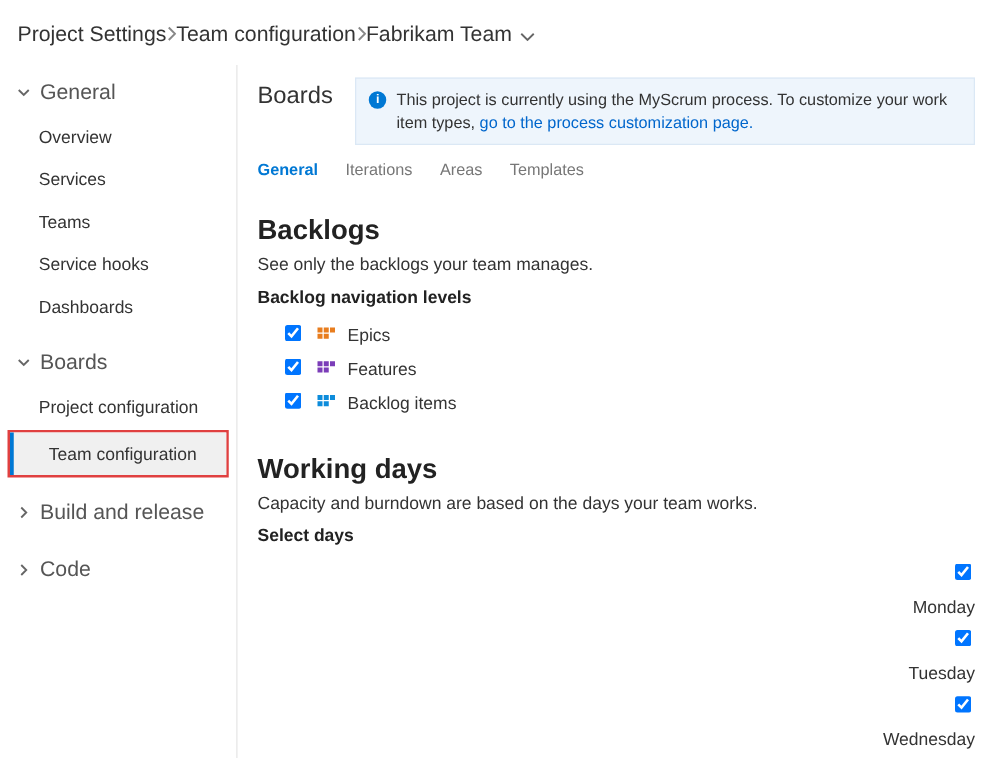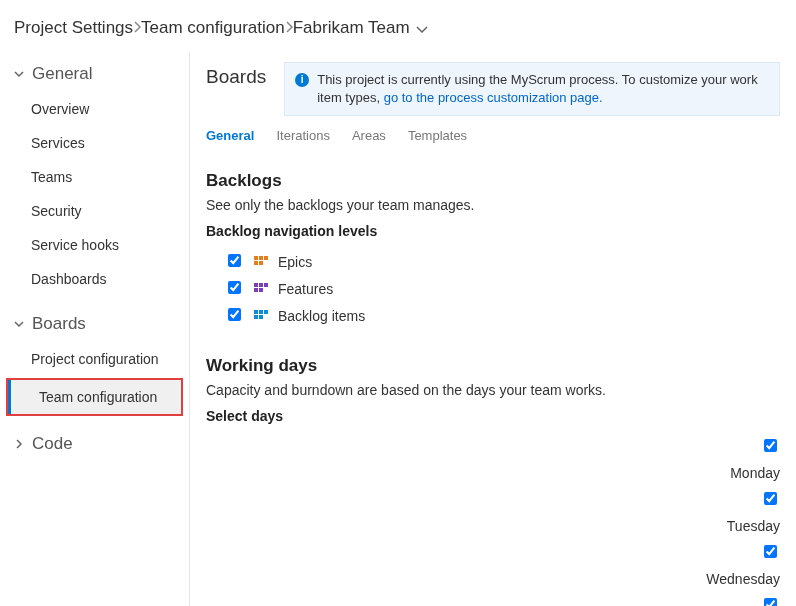--- a/index.html
+++ b/index.html
@@ -92,21 +92,21 @@
   .info-banner a { color: #0066cc; text-decoration: none; cursor: pointer; }
   .tabs {
     display: flex;
     gap: 22px;
     margin-top: 12px;
     font-size: 13px;
   }
   .tab { color: #777; cursor: pointer; }
   .tab.active { color: #0078d4; font-weight: 600; }
   .section-heading {
-    font-size: 17px;
+    font-size: 22px;
     font-weight: 600;
     margin-top: 28px;
     margin-bottom: 6px;
     color: #222;
   }
   .section-desc {
     font-size: 14px;
     color: #333;
     margin-bottom: 10px;
   }
@@ -178,37 +178,44 @@
       <span>
         <svg width="10" height="10" viewBox="0 0 10 10">
             <path d="M1 3 L5 7 L9 3" stroke="#666" stroke-width="1.5" fill="none"></path>
           </svg>
       </span>
       <span>General</span>
     </div>
     <div class="side-item">Overview</div>
     <div class="side-item">Services</div>
     <div class="side-item">Teams</div>
-    <div class="side-item">Security</div>
     <div class="side-item">Service hooks</div>
     <div class="side-item">Dashboards</div>
 
     <div class="side-section-header" style="margin-top:8px">
       <span>
         <svg width="10" height="10" viewBox="0 0 10 10">
             <path d="M1 3 L5 7 L9 3" stroke="#666" stroke-width="1.5" fill="none"></path>
           </svg>
       </span>
       <span>Boards</span>
     </div>
     <div class="side-item">Project configuration</div>
     <div class="highlight-box">
       <div class="side-item selected">Team configuration</div>
     </div>
 
+    <div class="side-section-header" style="margin-top:8px">
+      <span>
+        <svg width="10" height="10" viewBox="0 0 10 10">
+            <path d="M3 1 L7 5 L3 9" stroke="#666" stroke-width="1.5" fill="none"></path>
+          </svg>
+      </span>
+      <span>Build and release</span>
+    </div>
 
     <div class="side-section-header" style="margin-top:8px">
       <span>
         <svg width="10" height="10" viewBox="0 0 10 10">
             <path d="M3 1 L7 5 L3 9" stroke="#666" stroke-width="1.5" fill="none"></path>
           </svg>
       </span>
       <span>Code</span>
     </div>
   </div>

